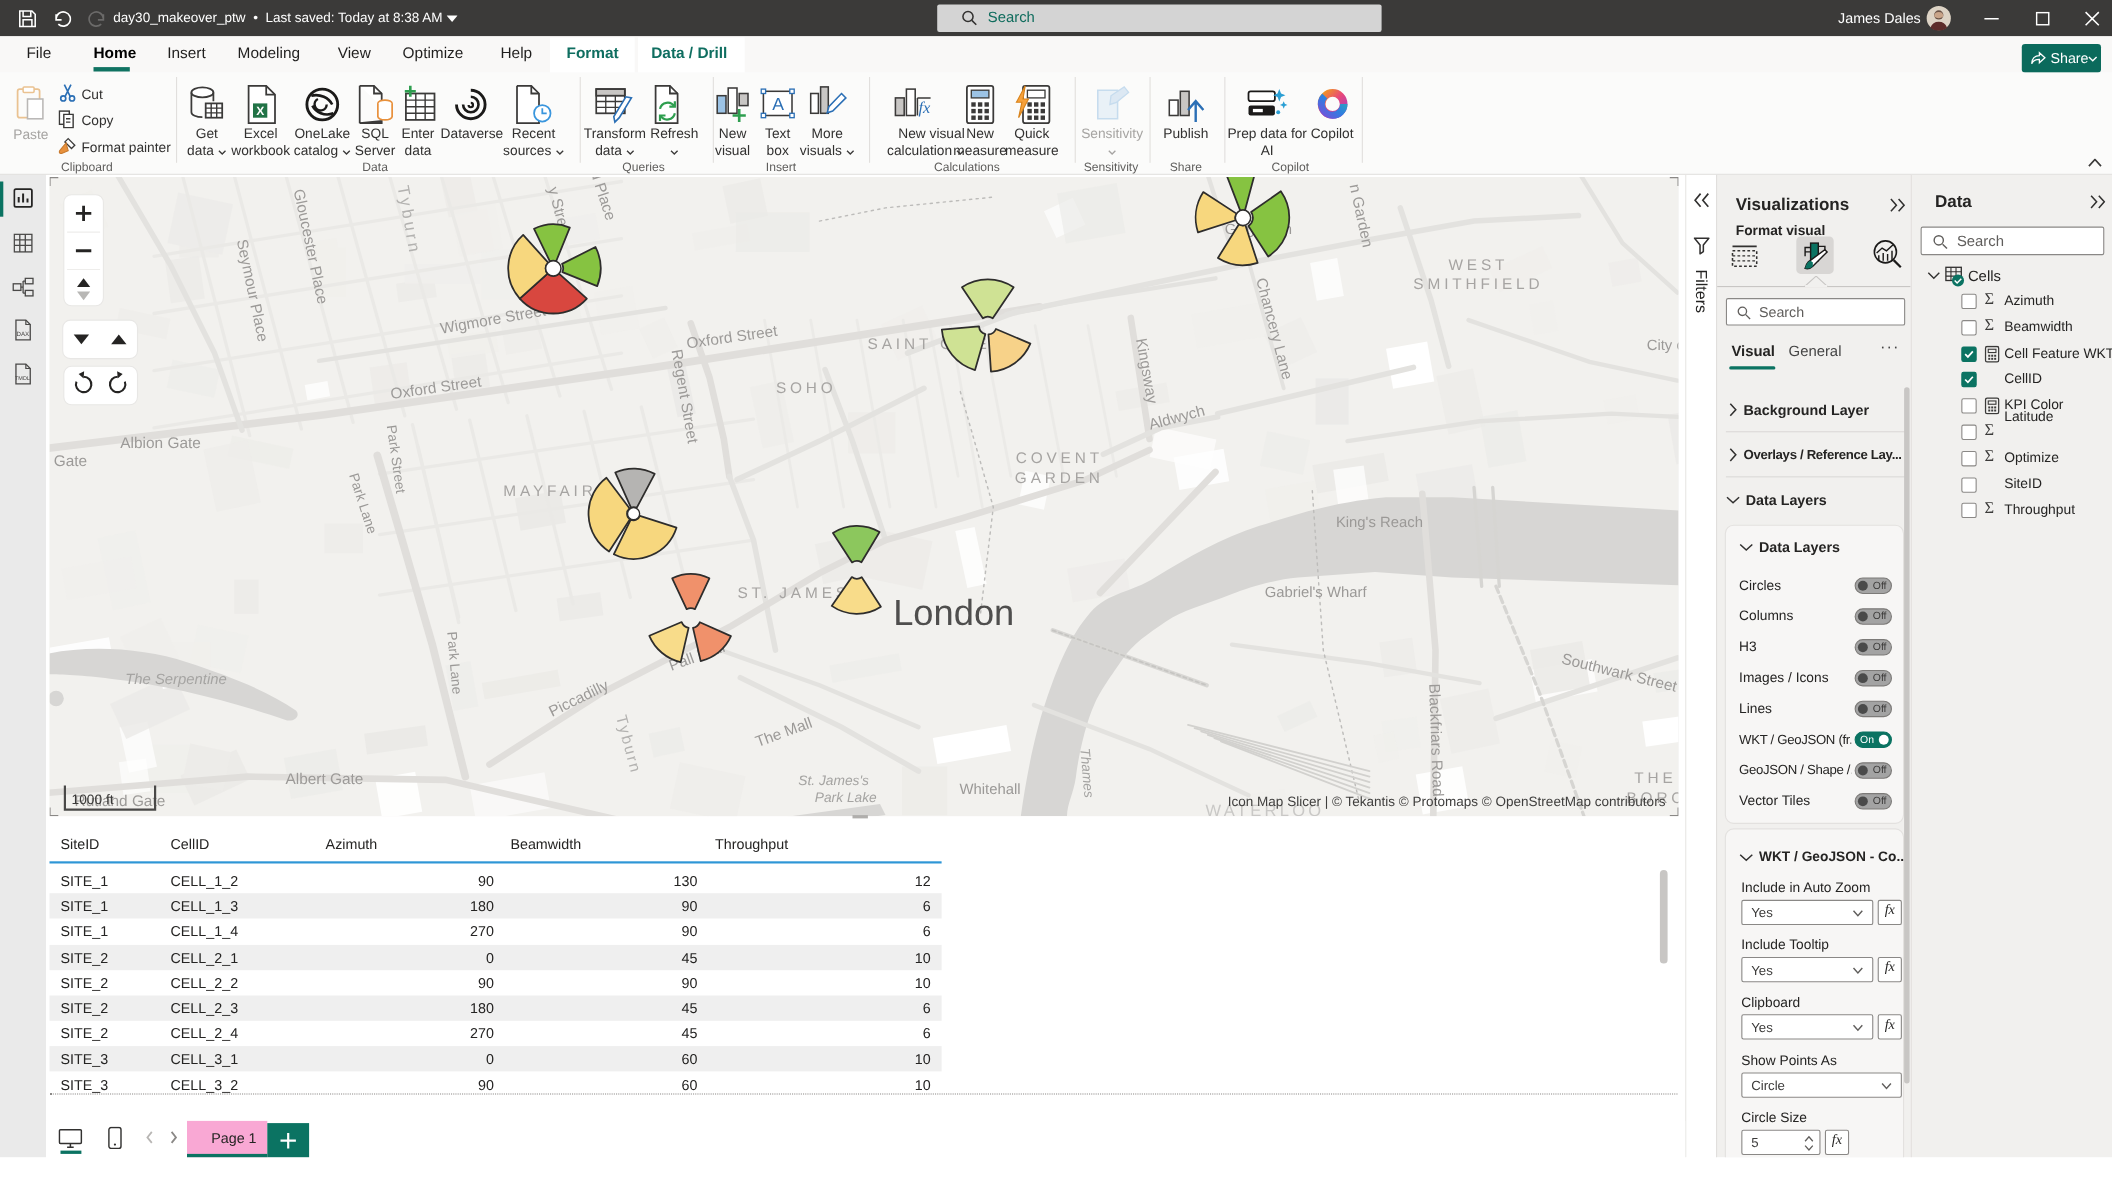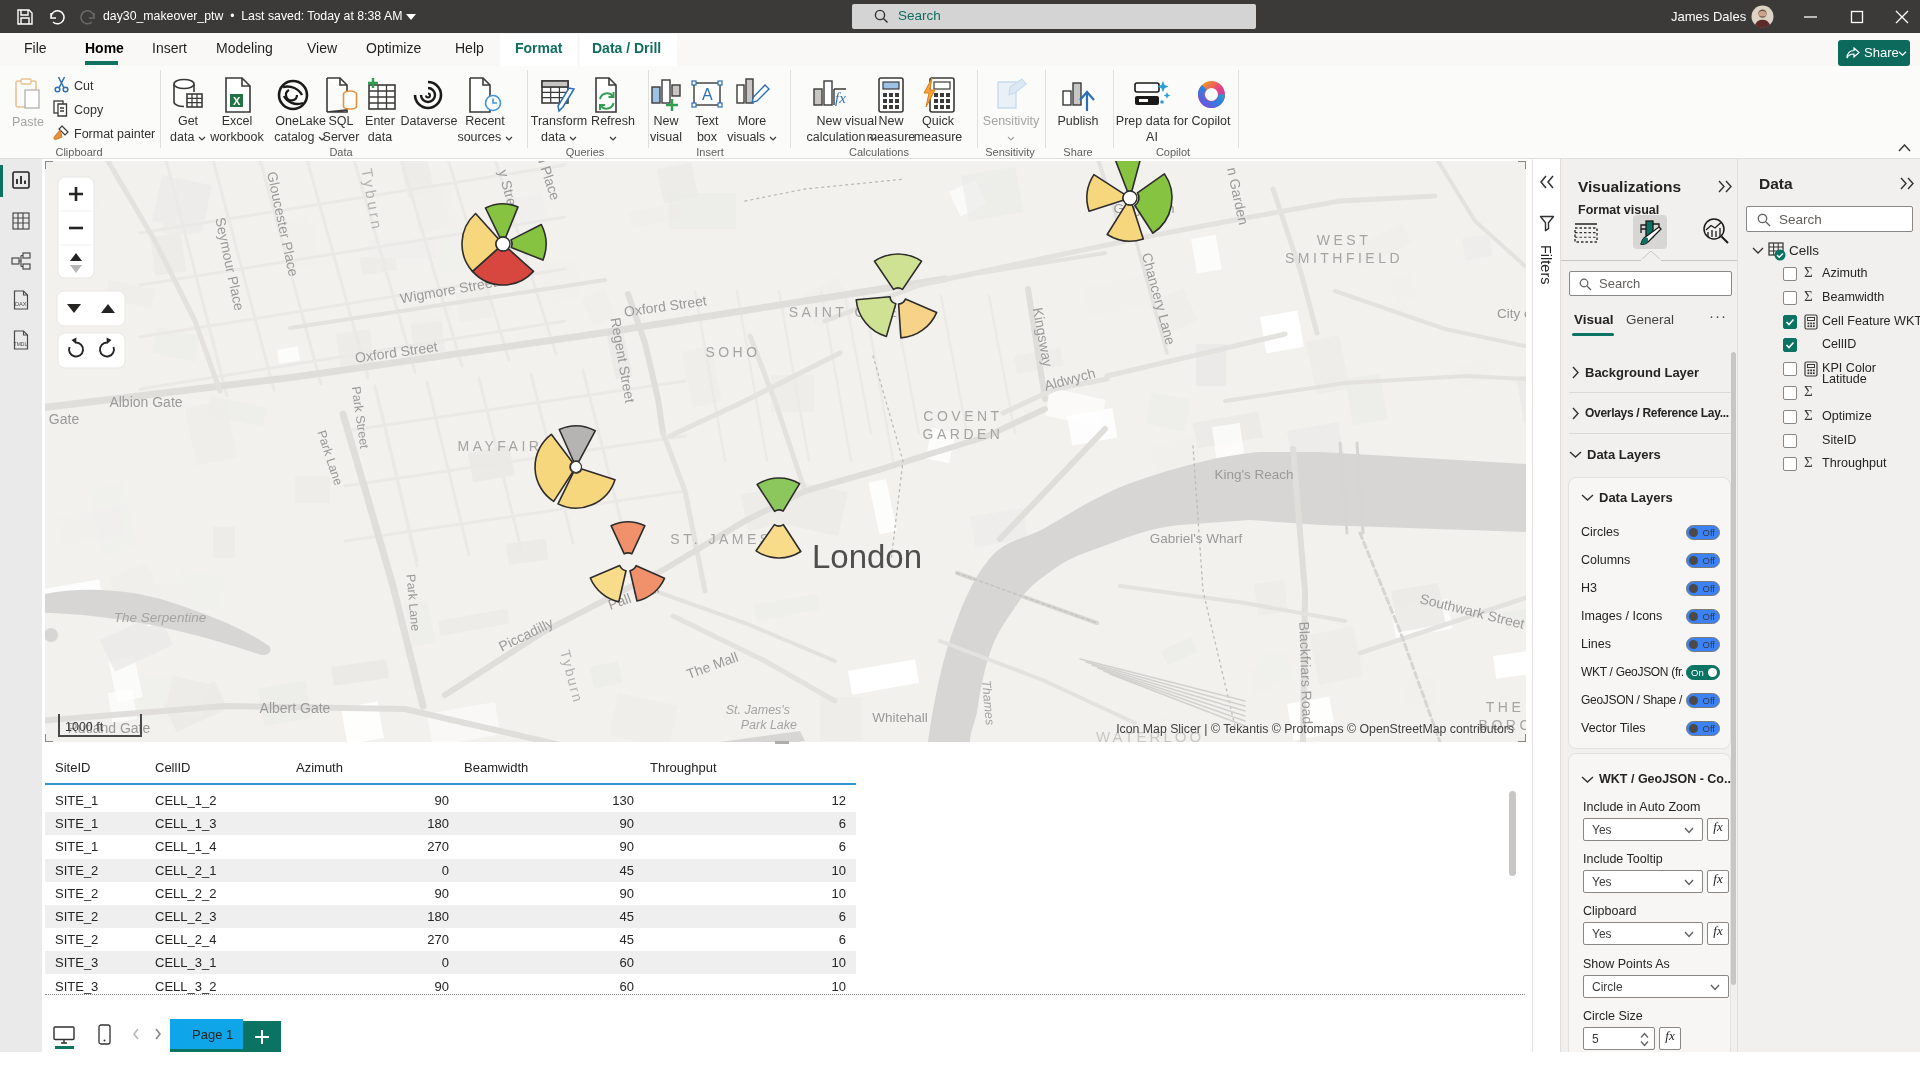--- a/index.html
+++ b/index.html
@@ -35,21 +35,21 @@
   .trow { position:absolute; left:0px; width:811px; height:23px; }
   
   #filters { position:absolute; left:1532px; top:159px; width:28px; height:893px; background:#ffffff; border-left:1px solid #e8e6e4; }
   
   #vizpanel { overflow:hidden;  position:absolute; left:1560px; top:159px; width:177px; height:893px; background:#f1f0ee; border-left:1px solid #e1dfdd; }
   #datapanel { overflow:hidden;  position:absolute; left:1737px; top:159px; width:183px; height:893px; background:#f1f0ee; border-left:1px solid #e1dfdd; }
   .ptitle { font-size:15.5px; font-weight:bold; color:#252423; }
   .card { position:absolute; left:7px; width:163px; background:#f7f6f5; border:1px solid #e3e1df; border-radius:8px; }
   .toggle-row { position:relative; height:28px; }
   .tlabel { position:absolute; left:12px; top:7px; font-size:12.5px; color:#252423; white-space:nowrap; max-width:102px; overflow:hidden; }
-  .pill { position:absolute; right:10px; top:7px; width:34px; height:15px; border:1px solid #7c7a78; border-radius:8px; background:#3b82f6; }
+  .pill { position:absolute; right:10px; top:7px; width:34px; height:15px; border:1px solid #7c7a78; border-radius:8px; background:#a3a3a3; }
   .pill .knob { position:absolute; left:2px; top:2px; width:9px; height:9px; border-radius:50%; background:#4a4a4a; }
   .pill .ptxt { position:absolute; right:4px; top:1px; font-size:9.5px; color:#3b3a39; }
   .pill.on { background:#0b7362; border-color:#0b7362; }
   .pill.on .knob { left:auto; right:2px; background:#fff; }
   .pill.on .ptxt { right:auto; left:4px; color:#fff; font-weight:normal; }
   .dd { position:absolute; height:23px; background:#fff; border:1px solid #8a8886; border-radius:2px; font-size:12px; color:#3b3a39; }
   .fxb { position:absolute; width:22px; height:23px; background:#fff; border:1px solid #8a8886; border-radius:2px; text-align:center; font-style:italic; font-family:"Liberation Serif", serif; font-size:13px; color:#252423; }
   .flabel { position:absolute; left:14px; font-size:12.5px; color:#252423; }
   
   .fld { position:absolute; left:1782px; font-size:12.6px; color:#252423; white-space:nowrap; }
@@ -167,21 +167,21 @@
         <path d="M20 1 V9 H28" fill="none" stroke="#3b3a39" stroke-width="1.6"></path>
         <rect x="8" y="17" width="13" height="13" fill="#217346"></rect>
         <text x="11" y="27.5" font-size="11" font-weight="bold" fill="#fff" font-family="Liberation Sans">X</text>
       </svg>
     <div class="rlabel" style="left:192px;top:47px;width:90px;text-align:center">Excel<br>workbook</div>
     <svg class="abs" style="left:276px;top:11px" width="34" height="36" viewBox="0 0 34 36">
         <circle cx="17" cy="18" r="14" fill="none" stroke="#1b1a19" stroke-width="2.6"></circle>
         <path d="M7 10 c8 -2 16 2 19 8 M27 26 c-8 3 -16 -1 -19 -7" fill="none" stroke="#1b1a19" stroke-width="2.4"></path>
         <path d="M13 13 a5.5 5.5 0 1 0 8 5" fill="none" stroke="#1b1a19" stroke-width="2.2"></path>
       </svg>
-    <div class="rlabel" style="left:236px;top:47px;width:90px;text-align:right">OneLake<br>catalog <svg width="8" height="5" viewBox="0 0 8 5">
+    <div class="rlabel" style="left:248px;top:47px;width:90px;text-align:center">OneLake<br>catalog <svg width="8" height="5" viewBox="0 0 8 5">
           <path d="M1 1 L4 4 L7 1" fill="none" stroke="#3b3a39" stroke-width="1.2"></path>
         </svg></div>
     <svg class="abs" style="left:325px;top:11px" width="33" height="36" viewBox="0 0 33 36">
         <path d="M2 1 H15 L22 8 V20 M22 33 v2 H2 z M2 1 V35" fill="#fff" stroke="#3b3a39" stroke-width="1.6"></path>
         <path d="M15 1 V8 H22" fill="none" stroke="#3b3a39" stroke-width="1.6"></path>
         <ellipse cx="25" cy="17" rx="6.5" ry="3" fill="#fff" stroke="#e8913d" stroke-width="1.6"></ellipse>
         <path d="M18.5 17 V29 c0 1.7 2.9 3 6.5 3 s6.5 -1.3 6.5 -3 V17" fill="#fff" stroke="#e8913d" stroke-width="1.6"></path>
       </svg>
     <div class="rlabel" style="left:296px;top:47px;width:90px;text-align:center">SQL<br>Server</div>
     <svg class="abs" style="left:363px;top:11px" width="36" height="36" viewBox="0 0 36 36">
@@ -1039,21 +1039,21 @@
     <svg class="abs" style="left:56px;top:5px" width="13" height="21" viewBox="0 0 13 21">
         <rect x="1" y="1" width="11" height="19" rx="2" fill="none" stroke="#323130" stroke-width="1.3"></rect>
         <circle cx="6.5" cy="16.5" r="1" fill="#323130"></circle>
       </svg>
     <svg class="abs" style="left:90px;top:9px" width="8" height="12" viewBox="0 0 8 12">
         <path d="M6 1 L2 6 L6 11" fill="none" stroke="#b8b6b4" stroke-width="1.6"></path>
       </svg>
     <svg class="abs" style="left:112px;top:9px" width="8" height="12" viewBox="0 0 8 12">
         <path d="M2 1 L6 6 L2 11" fill="none" stroke="#8a8886" stroke-width="1.6"></path>
       </svg>
-    <div class="abs" style="left:128px;top:0;width:73px;height:33px;background:#0ea5e9;border-bottom:3px solid #0b7362;">
+    <div class="abs" style="left:128px;top:0;width:73px;height:33px;background:#f9a8d4;border-bottom:3px solid #0b7362;">
       <div class="abs" style="left:22px;top:8px;font-size:13px;color:#252423;">Page 1</div>
     </div>
     <div class="abs" style="left:201px;top:2px;width:38px;height:31px;background:#0b7362;">
       <svg class="abs" style="left:11px;top:7.5px" width="16" height="16" viewBox="0 0 16 16">
           <path d="M8 1 V15 M1 8 H15" stroke="#fff" stroke-width="2"></path>
         </svg>
     </div>
   </div>
 
 

